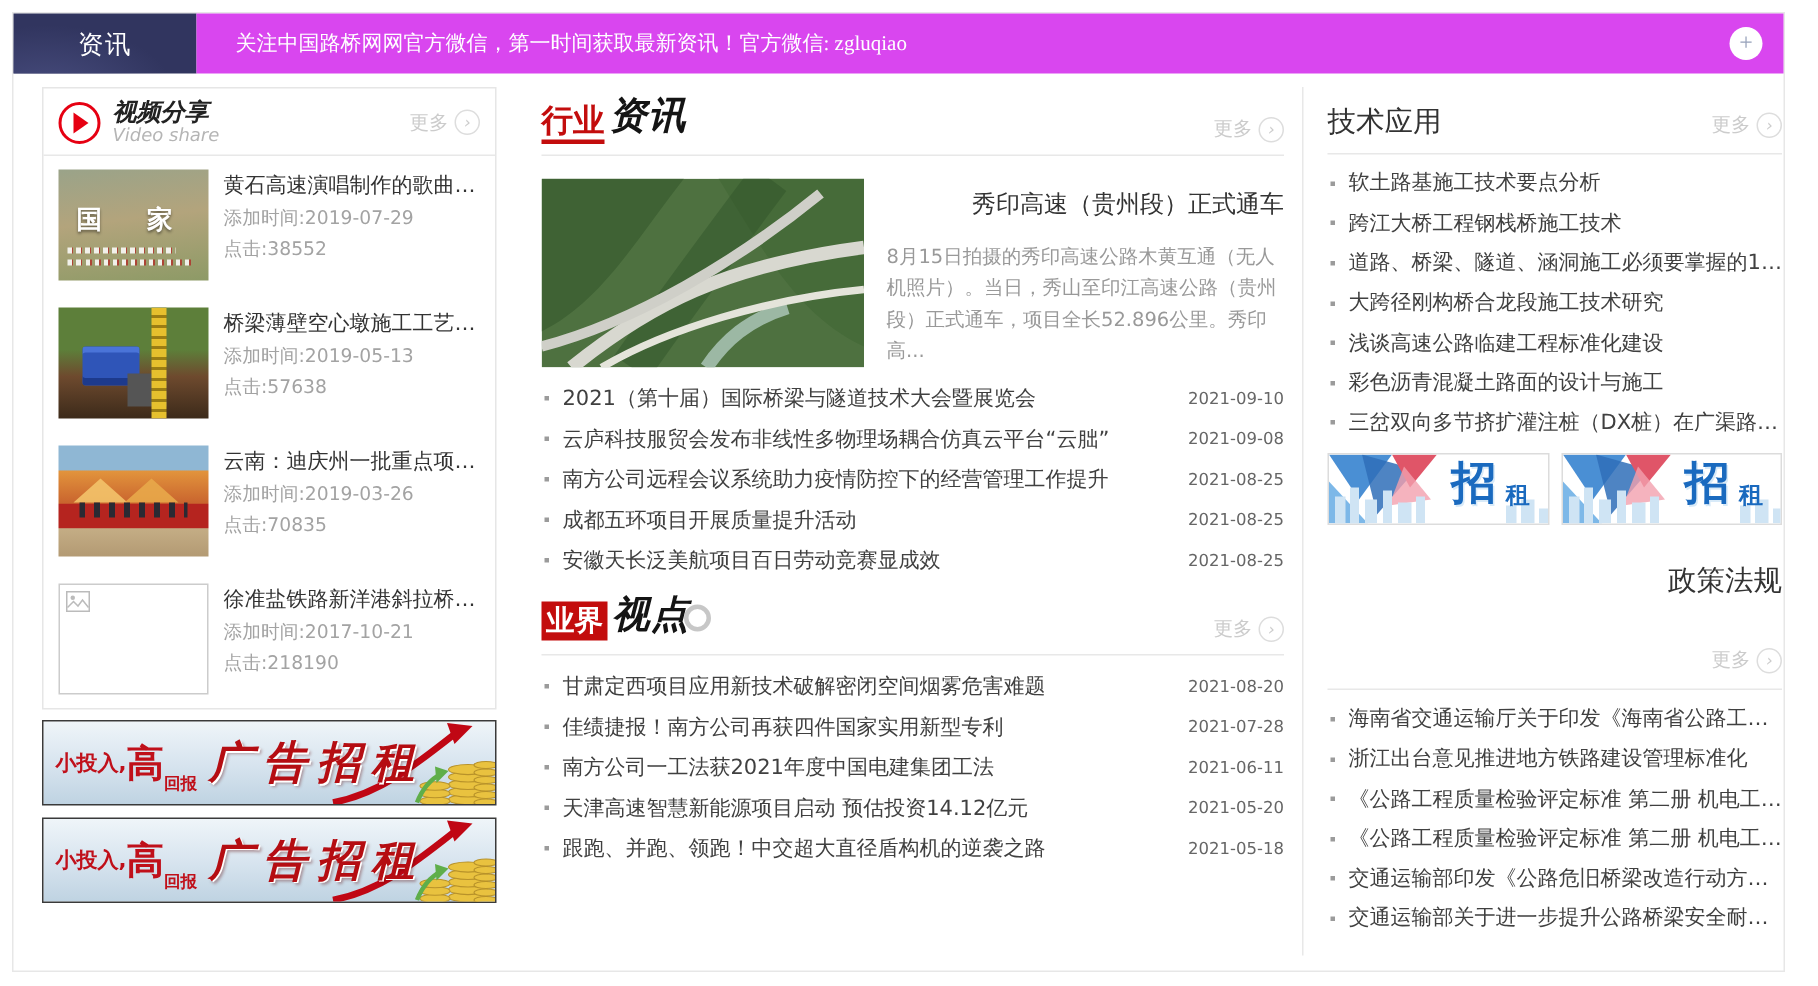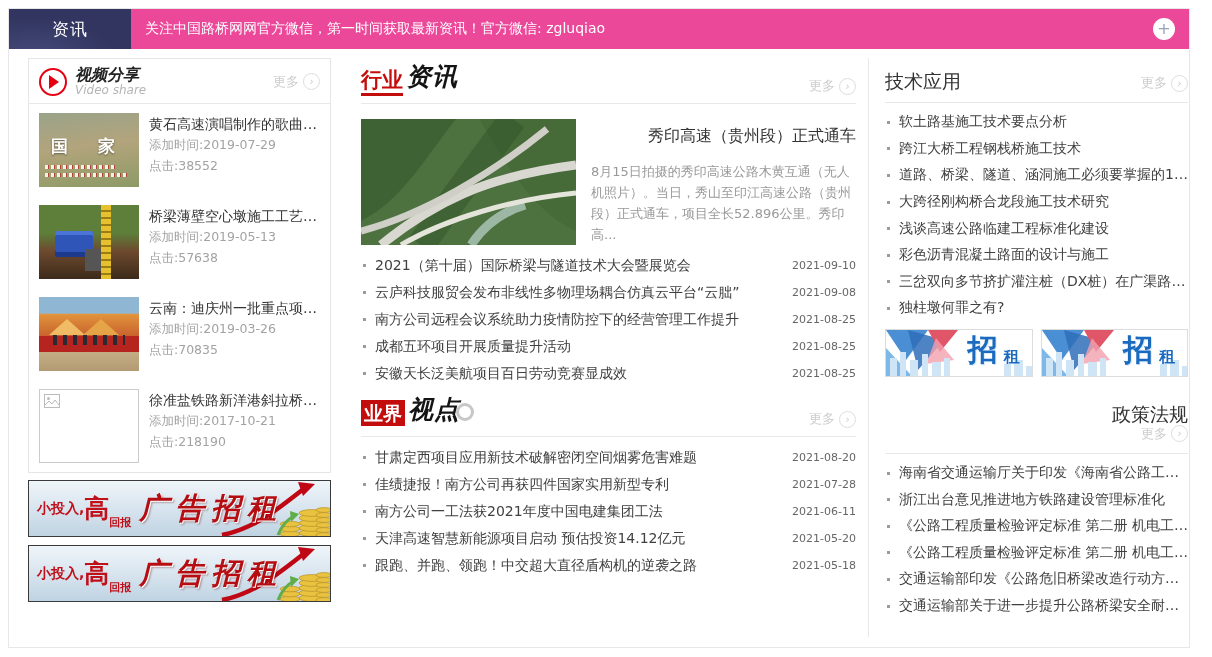--- a/index.html
+++ b/index.html
@@ -7,22 +7,22 @@
          font-family:"DejaVu Sans","Liberation Sans",sans-serif; }
   .container { position:absolute; left:8px; top:8px; width:1180px; height:638px;
                border:1px solid #e7e7e7; background:#fff; box-sizing:content-box; }
 
   
   .topbar { display:flex; height:40px; }
   .tab-news { width:122px; height:40px; background:#31355f;
               background-image:radial-gradient(ellipse at 18% 130%, #474c7d 0%, rgba(71,76,125,0) 60%);
               color:#fff; font-size:17px; display:flex; align-items:center; justify-content:center;
               letter-spacing:1px; cursor:pointer; }
-  .notice-bar { flex:1; background:#ec4899; color:#fff; font-size:14px; display:flex; align-items:center;
-                padding-left:14px; position:relative; }
+  .notice-bar { flex:1; background:#d946ef; color:#fff; font-size:14px; display:flex; align-items:center;
+                padding-left:26px; position:relative;font-family:Liberation Serif, serif; }
   .plus-circle { position:absolute; right:14px; top:9px; width:22px; height:22px; border-radius:50%;
                  background:#fff; color:#98a3bb; font-size:16px; line-height:21px; text-align:center; cursor:pointer; }
 
   
   .content { display:flex; padding:9px 0 0 19px; height:588px; box-sizing:border-box; }
   .col-left { width:303px; flex:none; }
   .col-mid  { width:495px; flex:none; margin-left:30px; }
   .col-right{ width:334px; flex:none; margin-left:12px; border-left:1px solid #e8e8e8;
               padding:0 14px 0 16px; box-sizing:border-box; }
 
@@ -98,21 +98,21 @@
   .feat-sum { font-size:13px; color:#999; line-height:21px; }
   .nlist { margin-top:7px; }
   .nrow { display:flex; align-items:center; height:27px; cursor:pointer; }
   .blt { width:3px; height:3px; background:#9b9b9b; margin:0 9px 0 2px; flex:none; }
   .ttl { flex:1; font-size:14px; color:#404040; white-space:nowrap; overflow:hidden; text-overflow:ellipsis; }
   .dt  { font-size:11px; color:#666; margin-left:12px; flex:none; }
   .sec2 { margin-top:8px; }
 
   
   .r-head { display:flex; align-items:flex-end; justify-content:space-between;
-            border-bottom:1px solid #e8e8e8; padding:12px 0 10px; }
+            border-bottom:1px solid #e8e8e8; padding:12px 0 10px;gap:33px; }
   .r-title { font-size:19px; color:#333; line-height:22px; }
   .r-list { margin-top:6px; }
   .r-list .nrow { height:26.6px; }
   .rent-row { display:flex; gap:8px; margin-top:7px; }
   .rent { position:relative; flex:1; height:48px; border:1px solid #dcdcdc; box-sizing:border-box;
           background:#fff; overflow:hidden; cursor:pointer; }
   .rent svg { position:absolute; left:0; top:0; }
   .rz1 { position:absolute; left:56%; top:2px; font-size:30px; font-weight:900; color:#1a6abf;
          text-shadow:1px 1px 0 #d8eaf8; line-height:1.2; }
   .rz2 { position:absolute; left:81%; top:17px; font-size:16px; font-weight:700; color:#1a6abf; }
@@ -396,24 +396,20 @@
             <span class="ttl">浅谈高速公路临建工程标准化建设</span>
           </div>
         <div class="nrow">
             <i class="blt"></i>
             <span class="ttl">彩色沥青混凝土路面的设计与施工</span>
           </div>
         <div class="nrow">
             <i class="blt"></i>
             <span class="ttl">三岔双向多节挤扩灌注桩（DX桩）在广渠路二期工程</span>
           </div>
-        <div class="nrow">
-            <i class="blt"></i>
-            <span class="ttl">独柱墩何罪之有?</span>
-          </div>
       </div>
 
       <div class="rent-row">
         <div class="rent">
           <svg width="150" height="46" viewBox="0 0 150 46" preserveAspectRatio="none">
             <polygon points="0,0 42,0 20,30" fill="#4a8fd4"></polygon>
             <polygon points="22,0 58,10 32,40" fill="#2f6fb8" opacity="0.85"></polygon>
             <polygon points="42,0 72,0 54,22" fill="#e05568"></polygon>
             <polygon points="0,18 26,46 0,46" fill="#7db8e8"></polygon>
             <polygon points="50,8 68,30 40,34" fill="#f2a0ae" opacity="0.8"></polygon>

